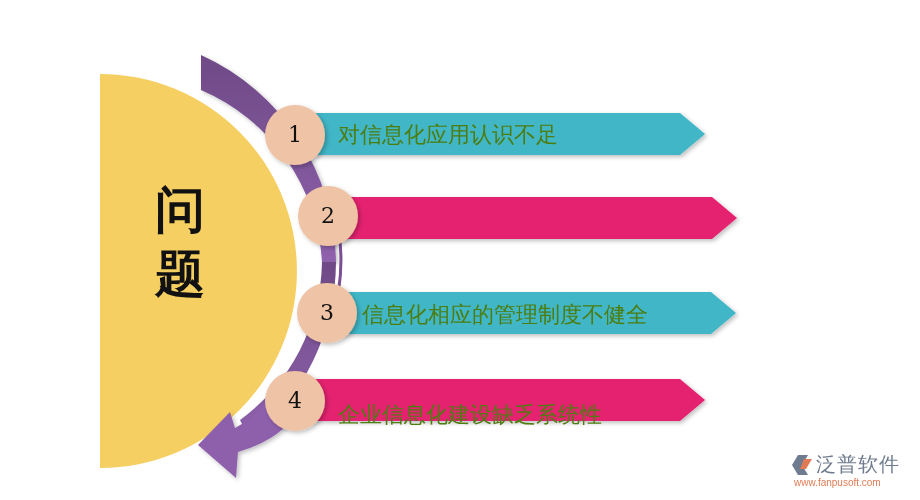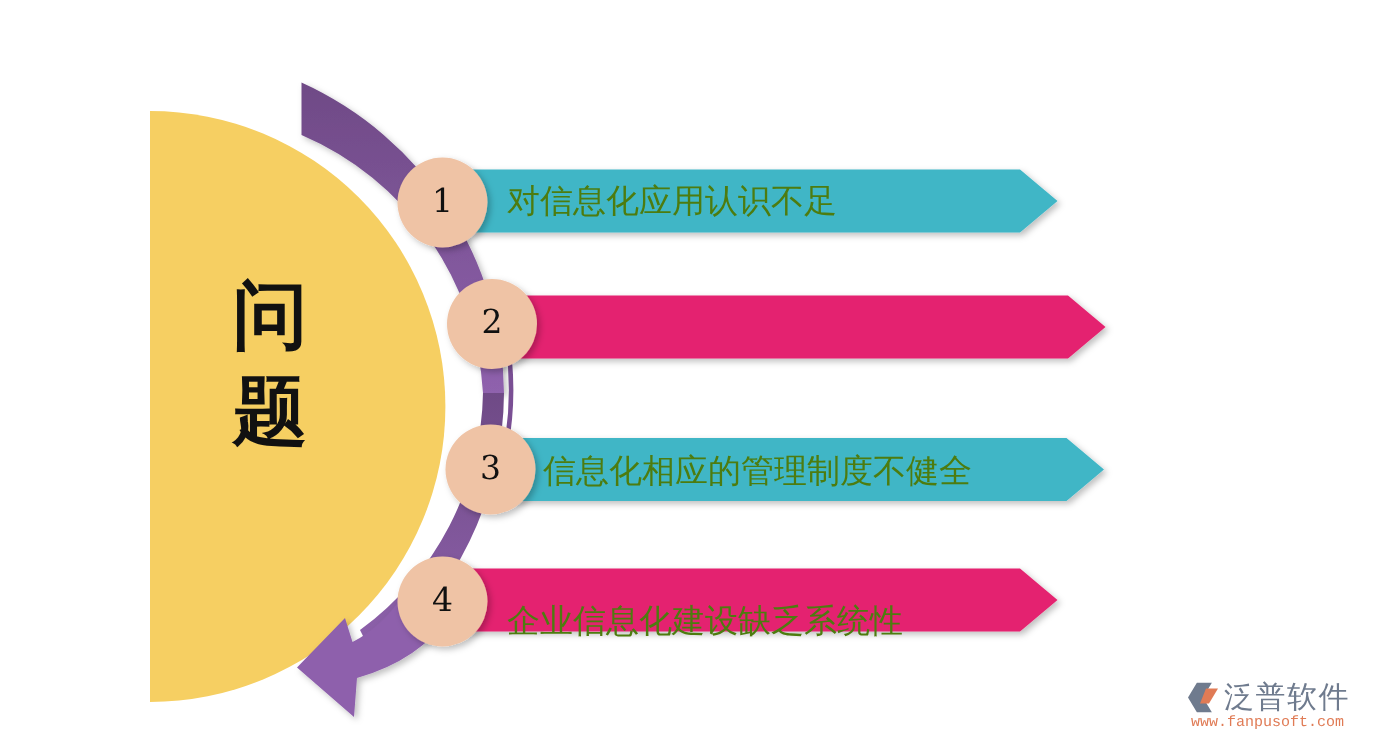--- a/index.html
+++ b/index.html
@@ -4,21 +4,21 @@
 <style>
   html,body{margin:0;padding:0;background:#ffffff;}
   body{width:920px;height:500px;position:relative;overflow:hidden;font-family:"DejaVu Sans","Liberation Sans",sans-serif;}
   .stage{position:absolute;left:0;top:0;width:920px;height:500px;}
   svg.art{position:absolute;left:0;top:0;}
   .center-title{position:absolute;left:140px;top:178px;width:80px;font-size:50px;line-height:64px;color:#111;text-align:center;font-weight:bold;}
   .banner-text{position:absolute;font-size:22px;color:#4d7c0f;white-space:nowrap;line-height:28px;}
   .num{position:absolute;width:30px;text-align:center;font-family:"DejaVu Serif","Liberation Serif",serif;font-size:22px;color:#111;line-height:28px;}
   .logo{position:absolute;left:790px;top:452px;width:125px;height:44px;}
   .logo-name{position:absolute;left:26px;top:0px;font-size:20px;color:#6f7b8e;letter-spacing:1px;line-height:24px;}
-  .logo-url{position:absolute;left:4px;top:25px;font-family:Liberation Mono, monospace;font-size:10px;color:#e07b55;line-height:12px;}
+  .logo-url{position:absolute;left:4px;top:25px;font-family:Liberation Sans, sans-serif;font-size:10px;color:#e07b55;line-height:12px;}
   .logo-icon{position:absolute;left:2px;top:3px;}
 </style>
 </head>
 <body>
 
 <div class="stage">
   <svg class="art" width="920" height="500" viewBox="0 0 920 500">
     <defs>
       <linearGradient id="arcGrad" x1="0" y1="0" x2="0" y2="1">
         <stop offset="0" stop-color="#6f4a86"></stop>

